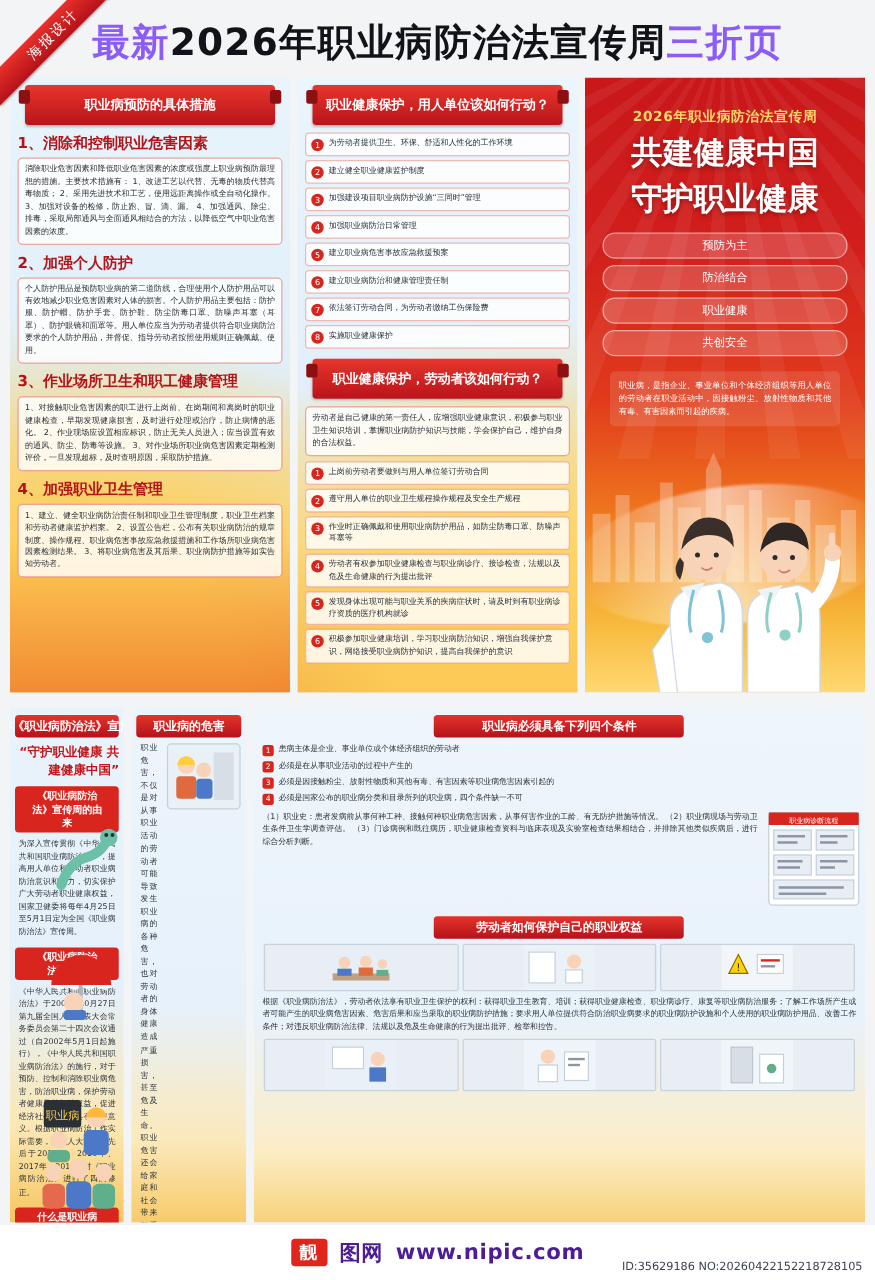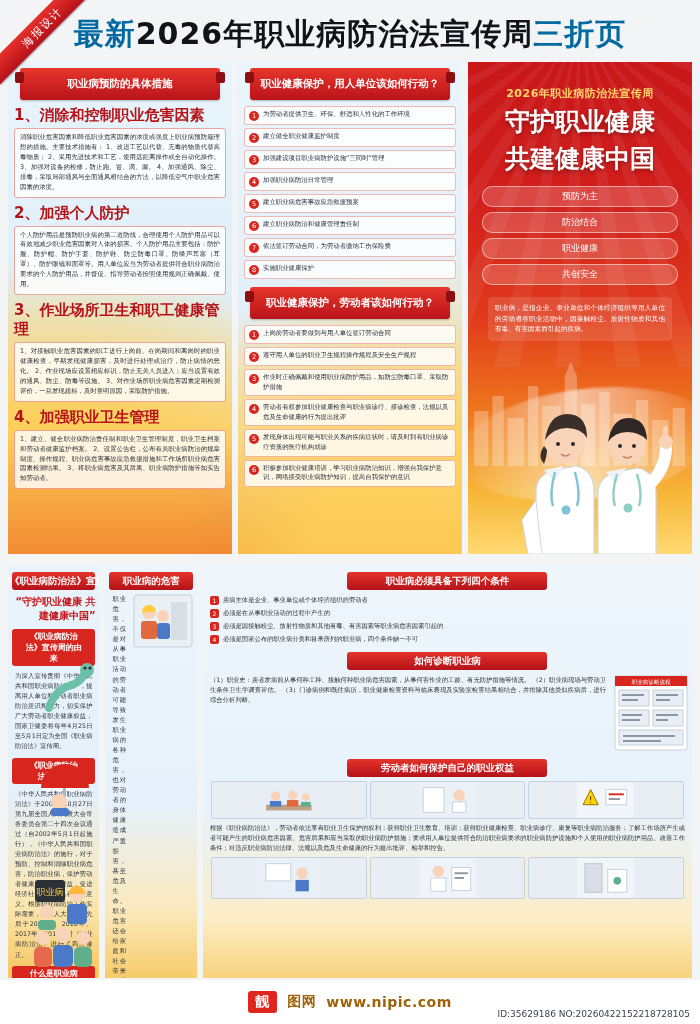--- a/index.html
+++ b/index.html
@@ -24,21 +24,21 @@
     color:#fff; font-size:11px; letter-spacing:2px;
     display:flex; align-items:center; justify-content:center;
     box-shadow:0 1px 2px rgba(0,0,0,.35);
   }
 
   
   .headline {
     position:absolute; left:0; top:10px; width:700px; height:48px;
     display:flex; align-items:center; justify-content:center; z-index:30;
   }
-  .headline .h-red   { color:#0369a1; font-size:30px; font-weight:bold; letter-spacing:1px; }
+  .headline .h-red   { color:#8b5cf6; font-size:30px; font-weight:bold; letter-spacing:1px; }
   .headline .h-black { color:#101318; font-size:30px; font-weight:bold; letter-spacing:1px; }
 
   
   .top-band {
     position:absolute; left:8px; top:62px; width:684px; height:492px;
     display:flex; gap:6px;
   }
   .panel { position:relative; overflow:hidden; }
   .panel-a, .panel-b { width:224px; }
   .panel-c { width:220px; flex:1 1 auto; }
@@ -93,21 +93,21 @@
     padding:0 12px; white-space:nowrap;
   }
   .sec-title::before, .sec-title::after{
     content:""; position:absolute; top:4px; width:9px; height:11px;
     background:#8d0f12; border-radius:2px;
   }
   .sec-title::before{ left:-5px; }
   .sec-title::after { right:-5px; }
 
   .sub-title {
-    margin:6px 2px 3px 2px; font-size:15px; font-weight:bold; color:#b5131a;
+    margin:6px 2px 3px 2px; font-size:12px; font-weight:bold; color:#b5131a;
   }
   .card {
     background:rgba(255,255,255,.82);
     border:1px solid rgba(214,60,40,.45);
     border-radius:4px;
     padding:4px 5px;
     margin:0 2px 4px 2px;
   }
   .body-text { font-size:6.4px; line-height:1.55; color:#2a2f36; text-align:justify; }
 
@@ -202,21 +202,21 @@
 
   
   .footer {
     position:absolute; left:0; bottom:0; width:700px; height:44px;
     background:#ffffff; display:flex; align-items:center; justify-content:center; gap:10px;
   }
   .brand-box {
     background:#e0251d; color:#fff; font-size:14px; font-weight:bold;
     padding:2px 7px; border-radius:3px; letter-spacing:1px;
   }
-  .brand-url { color:#a16207; font-size:14px; font-weight:bold; letter-spacing:.5px; }
+  .brand-url { color:#4c1d95; font-size:17px; font-weight:bold; letter-spacing:.5px; }
   .footer-id {
     position:absolute; right:10px; bottom:5px; color:#3b4350; font-size:9px;padding-left:40px;
   }
 </style>
 </head>
 <body>
 
 <div class="page">
 
   <div class="ribbon">
@@ -299,32 +299,35 @@
               <span class="num-badge">7</span>
               <span class="num-text">依法签订劳动合同，为劳动者缴纳工伤保险费</span>
             </div>
           <div class="num-item">
               <span class="num-badge">8</span>
               <span class="num-text">实施职业健康保护</span>
             </div>
         </div>
 
         <div class="sec-title" style="margin-top:8px;">职业健康保护，劳动者该如何行动？</div>
+        <div class="card">
+          <div class="body-text">劳动者是自己健康的第一责任人，应增强职业健康意识，积极参与职业卫生知识培训，掌握职业病防护知识与技能，学会保护自己，维护自身的合法权益。</div>
+        </div>
         <div class="num-list">
           <div class="num-item">
               <span class="num-badge">1</span>
               <span class="num-text">上岗前劳动者要做到与用人单位签订劳动合同</span>
             </div>
           <div class="num-item">
               <span class="num-badge">2</span>
               <span class="num-text">遵守用人单位的职业卫生规程操作规程及安全生产规程</span>
             </div>
           <div class="num-item">
               <span class="num-badge">3</span>
-              <span class="num-text">作业时正确佩戴和使用职业病防护用品，如防尘防毒口罩、采取防护措施</span>
+              <span class="num-text">作业时正确佩戴和使用职业病防护用品，如防尘防毒口罩、防噪声耳塞等</span>
             </div>
           <div class="num-item">
               <span class="num-badge">4</span>
               <span class="num-text">劳动者有权参加职业健康检查与职业病诊疗、接诊检查，法规以及危及生命健康的行为提出批评</span>
             </div>
           <div class="num-item">
               <span class="num-badge">5</span>
               <span class="num-text">发现身体出现可能与职业关系的疾病症状时，请及时到有职业病诊疗资质的医疗机构就诊</span>
             </div>
           <div class="num-item">
@@ -353,22 +356,22 @@
           <rect x="143" y="58" width="18" height="52"></rect>
           <rect x="165" y="44" width="12" height="66"></rect>
           <rect x="181" y="64" width="16" height="46"></rect>
           <rect x="201" y="52" width="12" height="58"></rect>
         </g>
       </svg>
       <div class="pc-swoosh"></div>
 
       <div class="pc-wrap">
         <div class="pc-kicker">2026年职业病防治法宣传周</div>
+        <div class="pc-main">共建健康中国</div>
         <div class="pc-main">守护职业健康</div>
-        <div class="pc-main">共建健康中国</div>
         <div class="pc-tags">
           <span class="pc-tag">预防为主</span>
           <span class="pc-tag">防治结合</span>
           <span class="pc-tag">职业健康</span>
           <span class="pc-tag">共创安全</span>
         </div>
         <div class="pc-def">职业病，是指企业、事业单位和个体经济组织等用人单位的劳动者在职业活动中，因接触粉尘、放射性物质和其他有毒、有害因素而引起的疾病。</div>
       </div>
 
       <svg class="doctors" viewBox="0 0 190 180">
@@ -495,21 +498,20 @@
           <div class="bullet-item">
               <span class="b-badge">3</span>
               <span class="b-text">必须是因接触粉尘、放射性物质和其他有毒、有害因素等职业病危害因素引起的</span>
             </div>
           <div class="bullet-item">
               <span class="b-badge">4</span>
               <span class="b-text">必须是国家公布的职业病分类和目录所列的职业病，四个条件缺一不可</span>
             </div>
         </div>
 
-        <div class="banner-red" style="margin-top:8px;">如何诊断职业病</div>
         <div style="display:flex; gap:5px; margin-top:5px;">
           <div class="para" style="flex:1 1 auto;">（1）职业史：患者发病前从事何种工种、接触何种职业病危害因素，从事何害作业的工龄、有无防护措施等情况。
 （2）职业病现场与劳动卫生条件卫生学调查评估。
 （3）门诊病例和既往病历，职业健康检查资料与临床表现及实验室检查结果相结合，并排除其他类似疾病后，进行综合分析判断。</div>
           <svg style="flex:0 0 auto;width:74px;height:76px;" viewBox="0 0 74 76">
             <rect x="1" y="1" width="72" height="74" rx="3" fill="#ffffff" stroke="#c5d0da"></rect>
             <rect x="1" y="1" width="72" height="10" fill="#d8261f"></rect>
             <text x="37" y="9" font-size="5.6" fill="#ffffff" text-anchor="middle" font-family="DejaVu Sans">职业病诊断流程</text>
             <g fill="#e9eef4" stroke="#c5d0da">
               <rect x="5" y="15" width="30" height="16"></rect>

